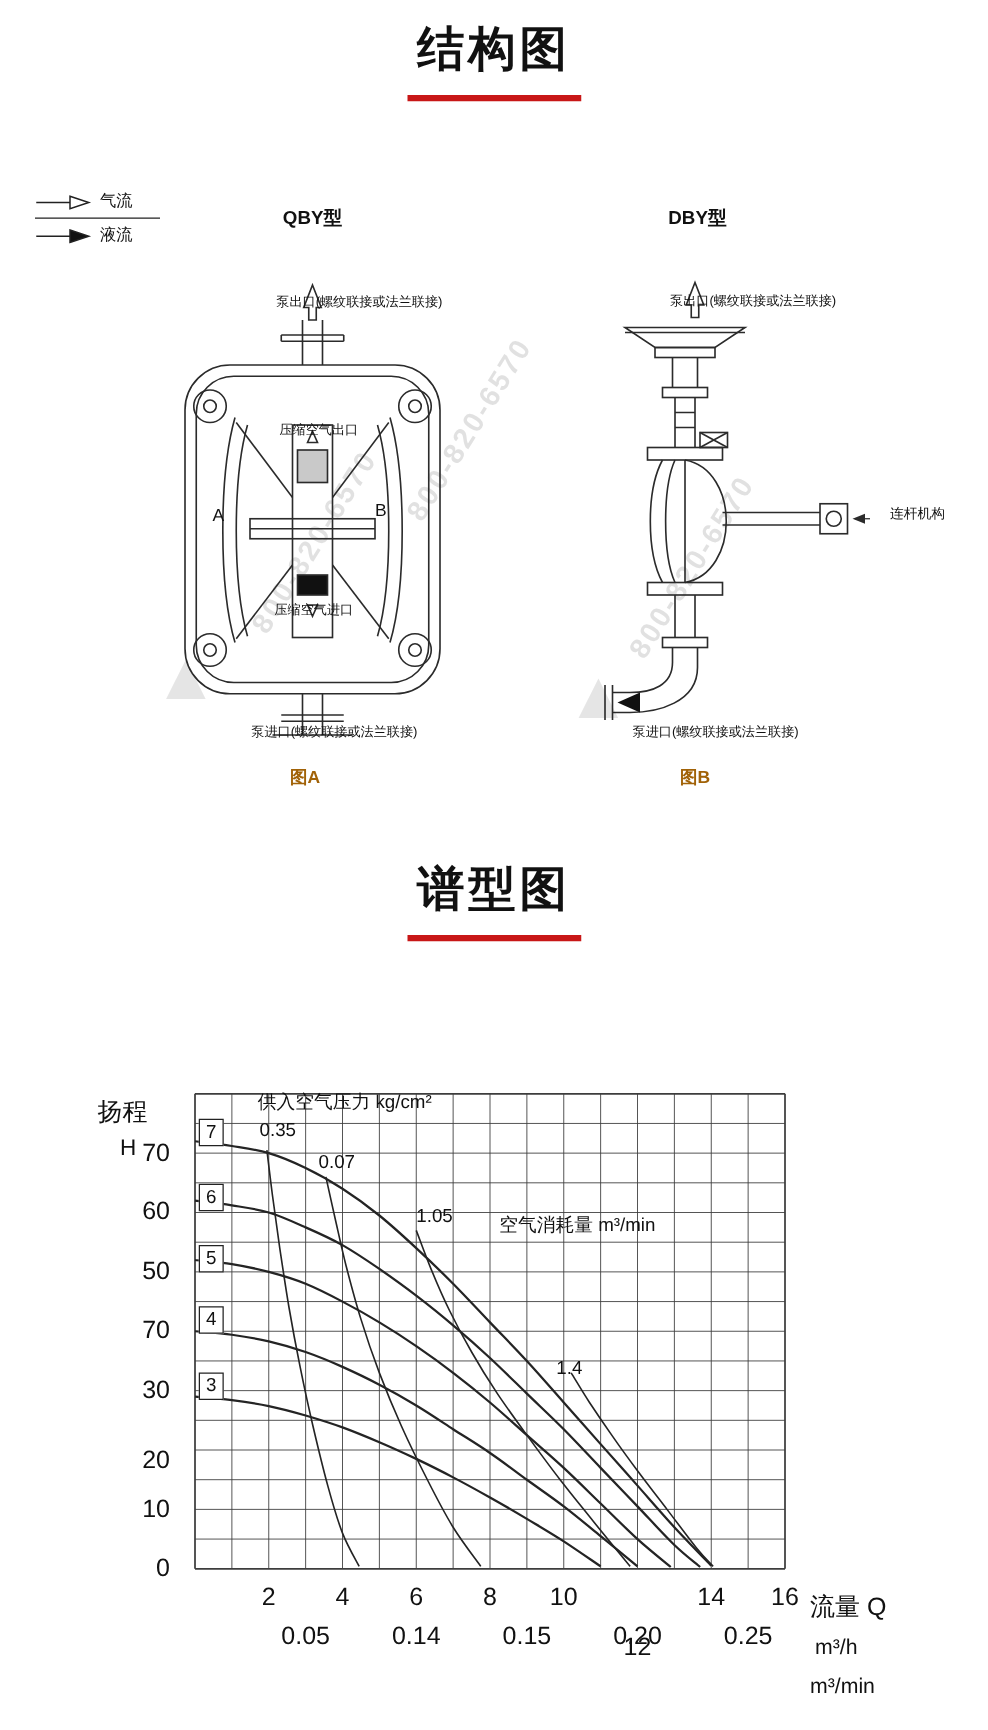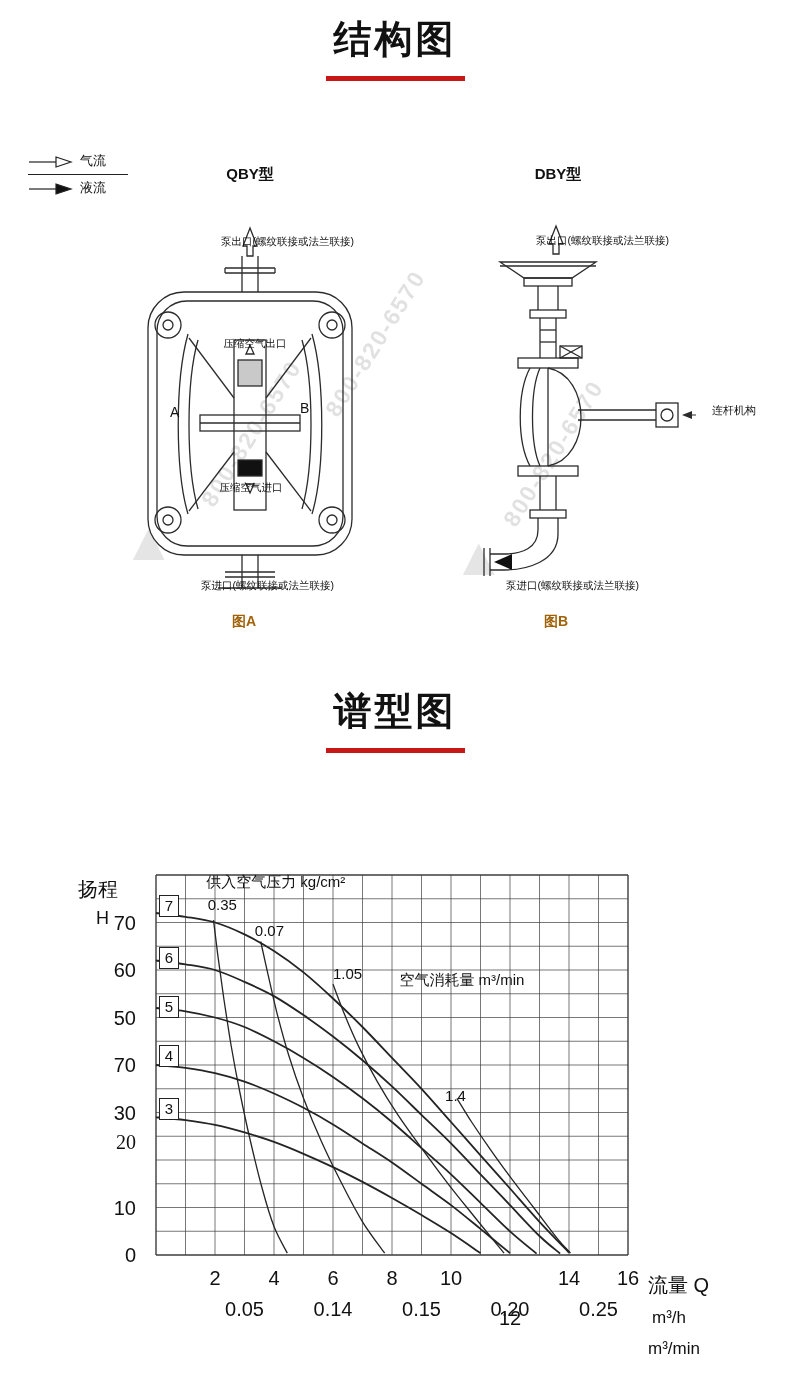--- a/index.html
+++ b/index.html
@@ -234,21 +234,21 @@
       <path d="M 76.0 230.0 C 80.9 230.5 95.7 231.5 105.5 232.8 C 115.3 234.2 125.2 235.8 135.0 238.1 C 144.8 240.4 154.7 243.2 164.5 246.6 C 174.3 250.0 184.2 254.1 194.0 258.5 C 203.8 262.9 213.7 267.6 223.5 272.8 C 233.3 277.9 243.2 283.4 253.0 289.4 C 262.8 295.3 272.7 302.0 282.5 308.4 C 292.3 314.7 302.2 320.6 312.0 327.4 C 321.8 334.1 331.7 341.6 341.5 348.8 C 351.3 355.9 361.2 362.6 371.0 370.1 C 380.8 377.6 390.7 385.9 400.5 393.9 C 410.3 401.9 425.1 414.1 430.0 418.1" fill="none" stroke="#242424" stroke-width="1.8"></path>
       <path d="M 76.0 282.3 C 80.9 282.7 95.7 283.8 105.5 285.1 C 115.3 286.4 125.2 287.8 135.0 289.9 C 144.8 291.9 154.7 294.6 164.5 297.4 C 174.3 300.3 184.2 303.4 194.0 306.9 C 203.8 310.5 213.7 314.6 223.5 318.8 C 233.3 323.0 243.2 327.5 253.0 332.1 C 262.8 336.8 272.7 341.7 282.5 346.9 C 292.3 352.0 302.2 357.5 312.0 363.0 C 321.8 368.5 331.7 374.2 341.5 380.1 C 351.3 386.0 361.2 391.8 371.0 398.1 C 380.8 404.5 395.6 414.8 400.5 418.1" fill="none" stroke="#242424" stroke-width="1.8"></path>
       <path d="M 133.5 85.1 C 134.3 91.1 136.2 107.7 137.9 120.8 C 139.7 133.8 141.6 148.5 143.8 163.5 C 146.1 178.5 148.5 195.2 151.2 211.0 C 153.9 226.8 156.9 242.7 160.1 258.5 C 163.3 274.3 166.7 290.2 170.4 306.0 C 174.1 321.8 178.3 339.3 182.2 353.5 C 186.1 367.8 189.8 380.7 194.0 391.5 C 198.2 402.3 205.1 413.7 207.3 418.1" fill="none" stroke="#242424" stroke-width="1.3"></path>
       <path d="M 180.7 106.5 C 182.0 112.0 185.4 127.9 188.1 139.8 C 190.8 151.6 193.5 164.3 196.9 177.8 C 200.4 191.2 204.3 206.3 208.8 220.5 C 213.2 234.8 218.1 249.0 223.5 263.3 C 228.9 277.5 234.8 291.8 241.2 306.0 C 247.6 320.3 255.0 335.3 261.9 348.8 C 268.7 362.2 275.4 375.2 282.5 386.8 C 289.6 398.3 300.9 412.9 304.6 418.1" fill="none" stroke="#242424" stroke-width="1.3"></path>
       <path d="M 253.0 149.3 C 255.0 154.4 260.4 169.4 264.8 180.1 C 269.2 190.8 274.1 202.3 279.6 213.4 C 285.0 224.5 290.9 235.5 297.3 246.6 C 303.6 257.7 310.5 268.8 317.9 279.9 C 325.3 291.0 333.1 301.6 341.5 313.1 C 349.9 324.6 359.2 337.3 368.1 348.8 C 376.9 360.2 385.3 370.4 394.6 382.0 C 403.9 393.6 419.2 412.1 424.1 418.1" fill="none" stroke="#242424" stroke-width="1.3"></path>
       <path d="M 376.9 263.3 C 379.4 267.2 386.2 278.7 391.6 287.0 C 397.1 295.3 403.0 304.0 409.4 313.1 C 415.7 322.2 422.6 331.7 430.0 341.6 C 437.4 351.5 445.7 362.2 453.6 372.5 C 461.5 382.8 471.1 395.8 477.2 403.4 C 483.3 411.0 488.3 415.6 490.5 418.1" fill="none" stroke="#242424" stroke-width="1.3"></path>
     </svg>
   <div id="chart-overlay" class="abs" style="left:0;top:0;width:100%;height:100%">
       <div class="tick" style="left: 56px; top: 420px; transform: translate(-100%, -50%);">0</div>
       <div class="tick" style="left: 56px; top: 372.5px; transform: translate(-100%, -50%);">10</div>
-      <div class="tick" style="left: 56px; top: 307px; transform: translate(-100%, -50%); font-family: Liberation Serif, serif;">20</div>
+      <div class="tick" style="left: 56px; top: 334px; transform: translate(-100%, -50%);">20</div>
       <div class="tick" style="left: 56px; top: 277.5px; transform: translate(-100%, -50%);">30</div>
       <div class="tick" style="left: 56px; top: 230px; transform: translate(-100%, -50%);">70</div>
       <div class="tick" style="left: 56px; top: 182.5px; transform: translate(-100%, -50%);">50</div>
       <div class="tick" style="left: 56px; top: 135px; transform: translate(-100%, -50%);">60</div>
       <div class="tick" style="left: 56px; top: 87.5px; transform: translate(-100%, -50%);">70</div>
       <div class="tick" style="left: 135px; top: 432px; transform: translate(-50%, 0px);">2</div>
       <div class="tick" style="left: 194px; top: 432px; transform: translate(-50%, 0px);">4</div>
       <div class="tick" style="left: 253px; top: 432px; transform: translate(-50%, 0px);">6</div>
       <div class="tick" style="left: 312px; top: 432px; transform: translate(-50%, 0px);">8</div>
       <div class="tick" style="left: 371px; top: 432px; transform: translate(-50%, 0px);">10</div>

